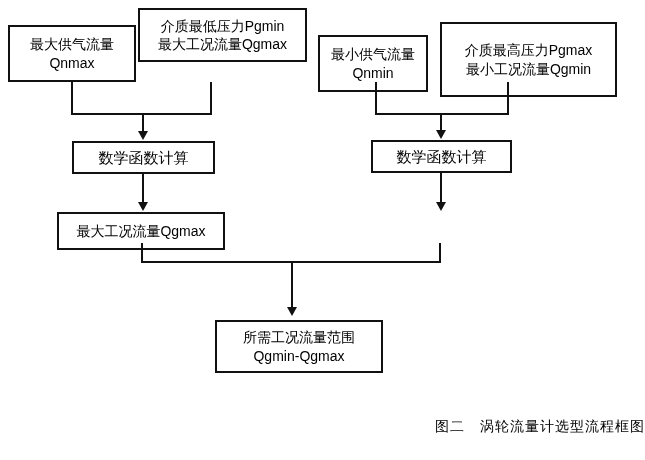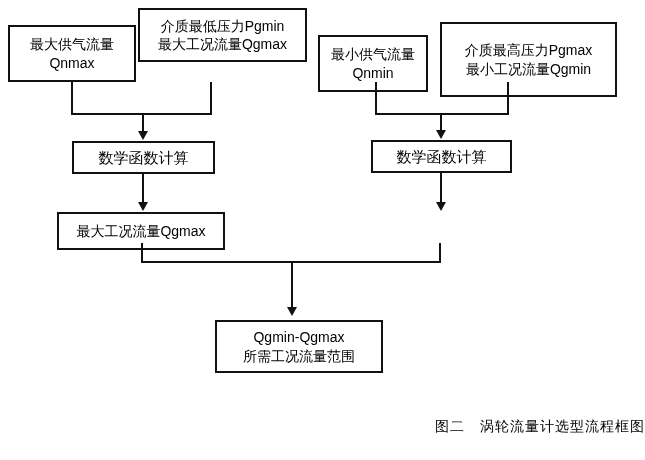--- a/index.html
+++ b/index.html
@@ -119,19 +119,19 @@
   </div>
 
 
   <div class="vline" style="left:141px; top:243px; height:20px;"></div>
   <div class="vline" style="left:439px; top:243px; height:20px;"></div>
   <div class="hline" style="left:141px; top:261px; width:300px;"></div>
   <div class="vline" style="left:291px; top:261px; height:48px;"></div>
   <div class="arrowhead" style="left:287px; top:307px;"></div>
 
   <div class="node t14" style="left:215px; top:320px; width:168px; height:53px;">
+    <span class="line">所需工况流量范围</span>
     <span class="line">Qgmin-Qgmax</span>
-    <span class="line">所需工况流量范围</span>
   </div>
 
   <div class="caption" style="left:0; top:418px;">图二　涡轮流量计选型流程框图</div>
 
 </div>
 
 </body></html>

